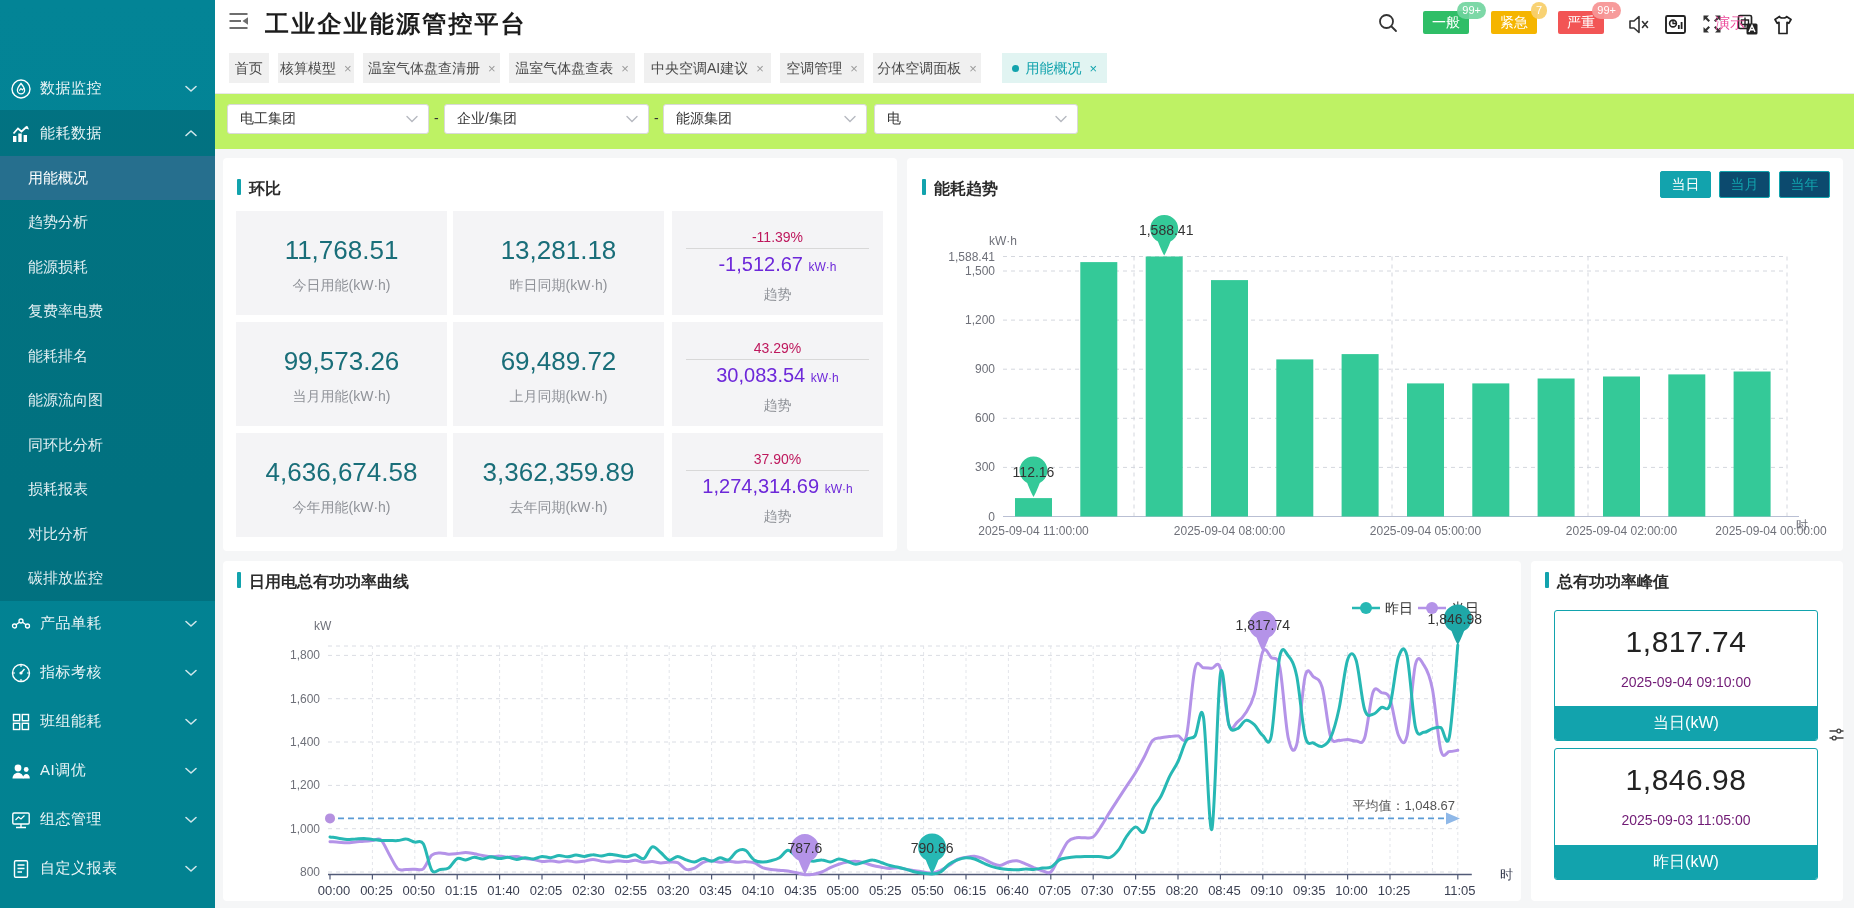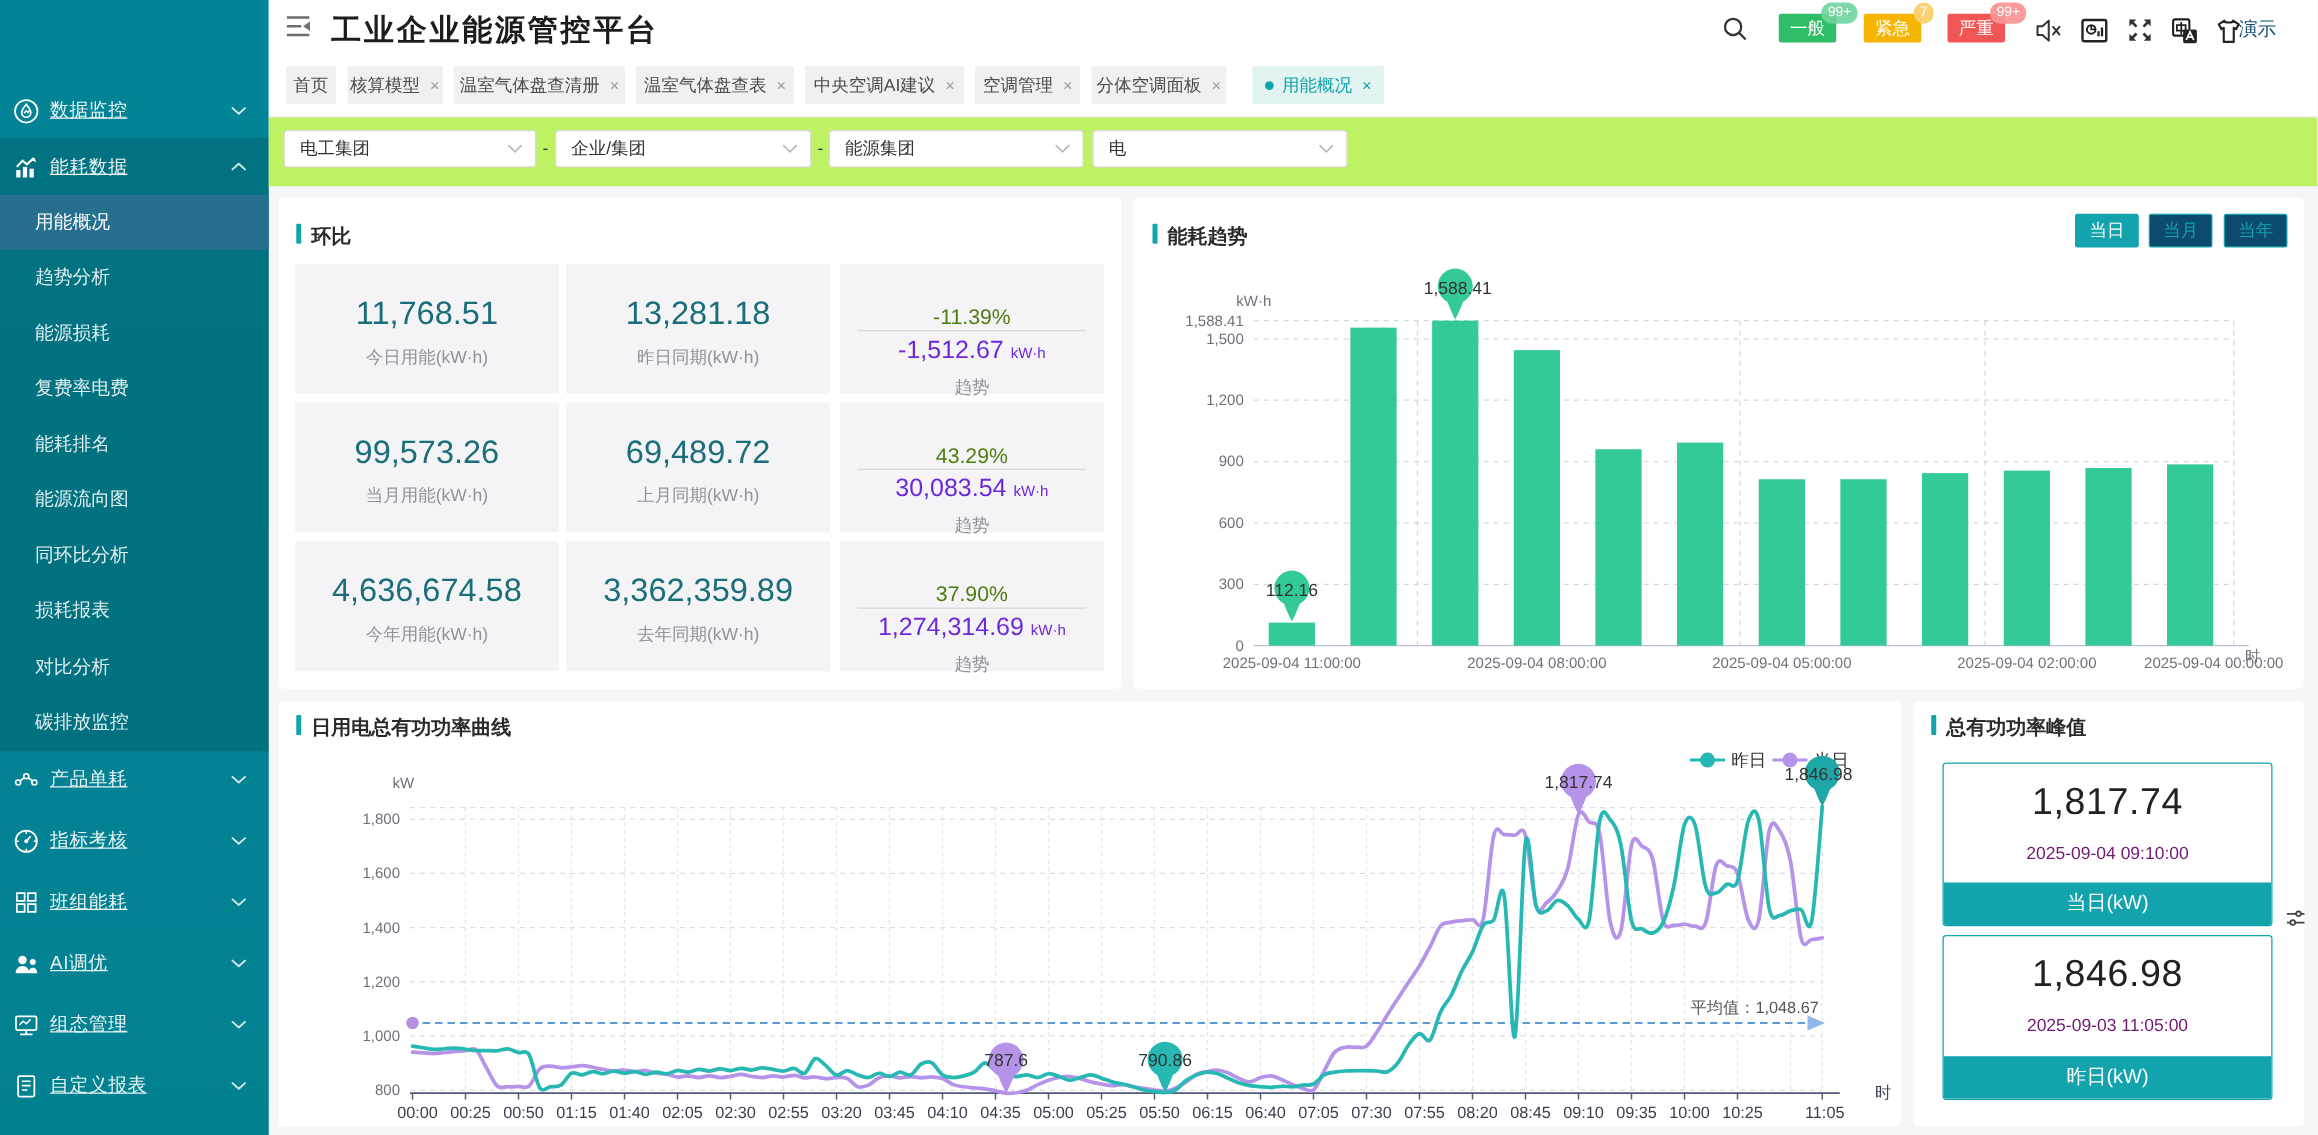--- a/index.html
+++ b/index.html
@@ -1,55 +1,55 @@
 <!DOCTYPE html>
 <html lang="zh"><head><meta charset="utf-8">
 <title>工业企业能源管控平台</title>
 <style>
 * { margin:0; padding:0; box-sizing:border-box; }
 html,body { width:1854px; height:908px; overflow:hidden; font-family:"Liberation Sans",sans-serif; background:#f5f6f7; }
 #app { position:relative; width:1854px; height:908px; }
 
 #side { position:absolute; left:0; top:0; width:215px; height:908px; background:linear-gradient(180deg,#038496 0%,#028293 55%,#028291 100%); color:#eaf4f6; }
 #sub { position:absolute; left:0; top:110px; width:215px; height:491px; background:rgba(0,0,0,0.13); }
-.topitem { position:absolute; left:0; width:215px; height:45px; display:flex; align-items:center;text-decoration:underline; }
+.topitem { position:absolute; left:0; width:215px; height:45px; display:flex; align-items:center; }
 .mi { margin-left:10px; width:22px; height:22px; display:inline-flex; }
 .ml { margin-left:8px; font-size:15px; letter-spacing:0.5px; }
 .chev { position:absolute; right:14px; top:16px; }
 .subitem { position:absolute; left:0; width:215px; height:44.5px; line-height:44.5px; padding-left:28px; font-size:15px; color:#e2eff2; }
 .subitem.active { background:#266f8e; color:#fff; }
 
 #hdr { position:absolute; left:215px; top:0; width:1639px; height:48px; background:#fff; }
 #title { position:absolute; left:50px; top:8px; font-size:24px; font-weight:bold; color:#1c1c1c; letter-spacing:2.2px; }
 
 .hico { position:absolute; top:13px; }
 .hbtn { position:absolute; top:11px; height:23px; padding:0 9px; color:#fff; font-size:14px; line-height:23px; border-radius:2px; }
 .hbadge { position:absolute; top:-9px; height:17px; padding:0 5px; border-radius:9px; color:#fff; font-size:11px; line-height:17px; }
-#demo { position:absolute; left:1576px; top:14px; font-size:15px; color:#0c4a6e;font-family:Liberation Serif, serif; }
+#demo { position:absolute; left:1500px; top:14px; font-size:15px; color:#ec4899;font-family:Liberation Serif, serif; }
 
 #tabbar { position:absolute; left:215px; top:48px; width:1639px; height:46px; background:#fff; border-bottom:1px solid #e8e8e8; }
 .tab { position:absolute; top:5px; height:30px; background:#f0f0f0; color:#4a4a4a; font-size:14px; line-height:30px; text-align:center; white-space:nowrap; }
 .tab .tx { margin-left:8px; color:#9a9a9a; font-size:13px; }
 .tab.tactive { background:#e1f4f2; color:#12a3ad; }
 .tab.tactive .tx { color:#12a3ad; }
 .dot { display:inline-block; width:7px; height:7px; border-radius:50%; background:#12a3ad; margin-right:7px; vertical-align:1px; }
 
 #filter { position:absolute; left:215px; top:94px; width:1639px; height:55px; background:#bef264; }
 .sel { position:absolute; top:10px; height:30px; border:1px solid #d9d9d9; border-radius:3px; background:#fff; display:flex; align-items:center; justify-content:space-between; padding:0 10px 0 12px; font-size:14px; color:#333; }
 .dash { position:absolute; top:16px; font-size:14px; color:#333; }
 
 .panel { position:absolute; background:#fff; border-radius:4px; }
 .ptitle { position:absolute; font-size:16px; font-weight:bold; color:#2b2b2b; }
 .pbar { position:absolute; width:4px; height:16px; background:#12a3ad; border-radius:1px; }
 
 .scard { position:absolute; width:211px; height:104px; background:#f4f4f6; text-align:center; }
 .snum { margin-top:24px; font-size:26px; color:#196e79; }
 .slab { margin-top:11px; font-size:14px; color:#8f9298; }
 .tcard { padding:0 14px; }
-.tpct { margin-top:34px; font-size:17px; line-height:17px; color:#4d7c0f; }
+.tpct { margin-top:18px; font-size:14px; line-height:17px; color:#be185d; }
 .tline { margin-top:2px; border-top:1px solid #d8d8d8; }
 .tval { margin-top:4px; font-size:20px; line-height:22px; color:#6d28d9; }
 .tunit { font-size:12px; }
 .tlab { margin-top:8px; font-size:14px; color:#8f9298; }
 
 .bbtn { position:absolute; top:12.5px; width:51px; height:27px; line-height:25px; text-align:center; font-size:14px; border:1px solid #12a3ad; border-radius:2px; color:#12a3ad; background:#0c4a6e; }
 .bbtn.on { background:#12a3ad; color:#fff; }
 
 .pkcard { position:absolute; left:23px; width:264px; border:1px solid #12a3ad; border-radius:3px; background:#fff; text-align:center; overflow:hidden; }
 .pknum { margin-top:14px; font-size:30px; line-height:34px; color:#222; letter-spacing:0.5px; }

